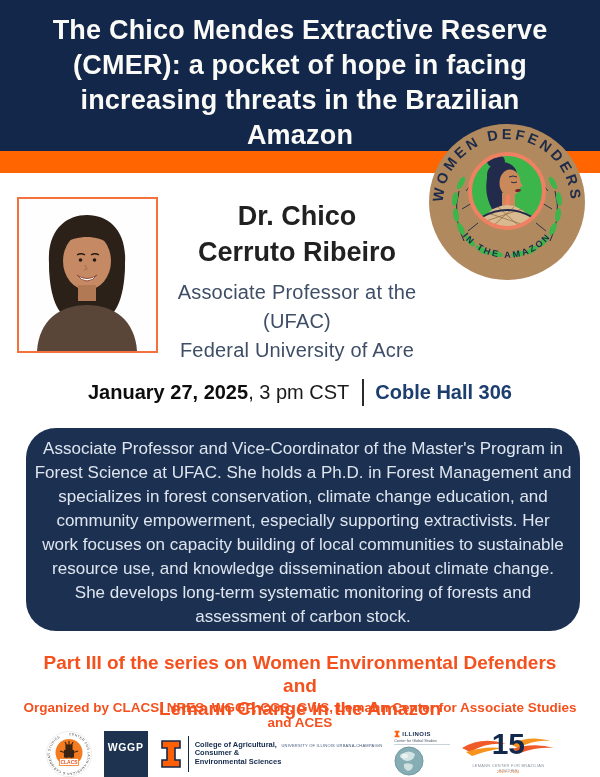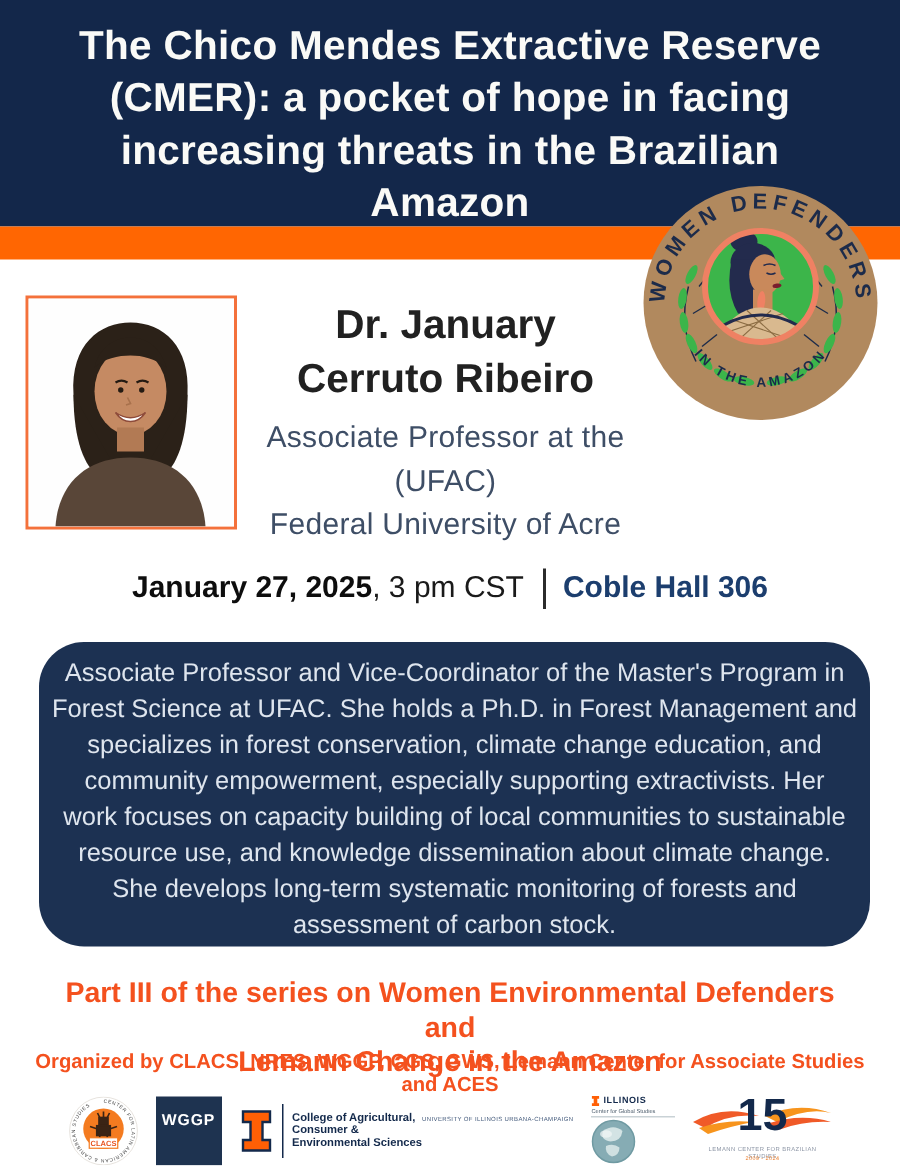--- a/index.html
+++ b/index.html
@@ -163,21 +163,21 @@
       <circle cx="75.5" cy="61" r="1.8" fill="#241A12"></circle>
       <path d="M66 66 l2 4 l-3 1" stroke="#A8714C" stroke-width="1.1" fill="none"></path>
       <path d="M58 76 q10 7 20 0 q-4 6 -10 6 q-6 0 -10 -6 Z" fill="#FFFFFF" stroke="#8E4B3A" stroke-width="1"></path>
       <rect x="59" y="86" width="18" height="16" fill="#B27A54"></rect>
       <path d="M18 152 C20 122 40 106 68 106 C96 106 116 122 118 152 Z" fill="#594638"></path>
     </svg>
   </div>
 
   <div class="speaker-info">
     <div class="speaker-name">
-      <div>Dr. January</div>
+      <div>Dr. Chico</div>
       <div>Cerruto Ribeiro</div>
     </div>
     <div class="speaker-title">
       <div>Associate Professor at the</div>
       <div>(UFAC)</div>
       <div>Federal University of Acre</div>
     </div>
   </div>
 
   <div class="dateline">

